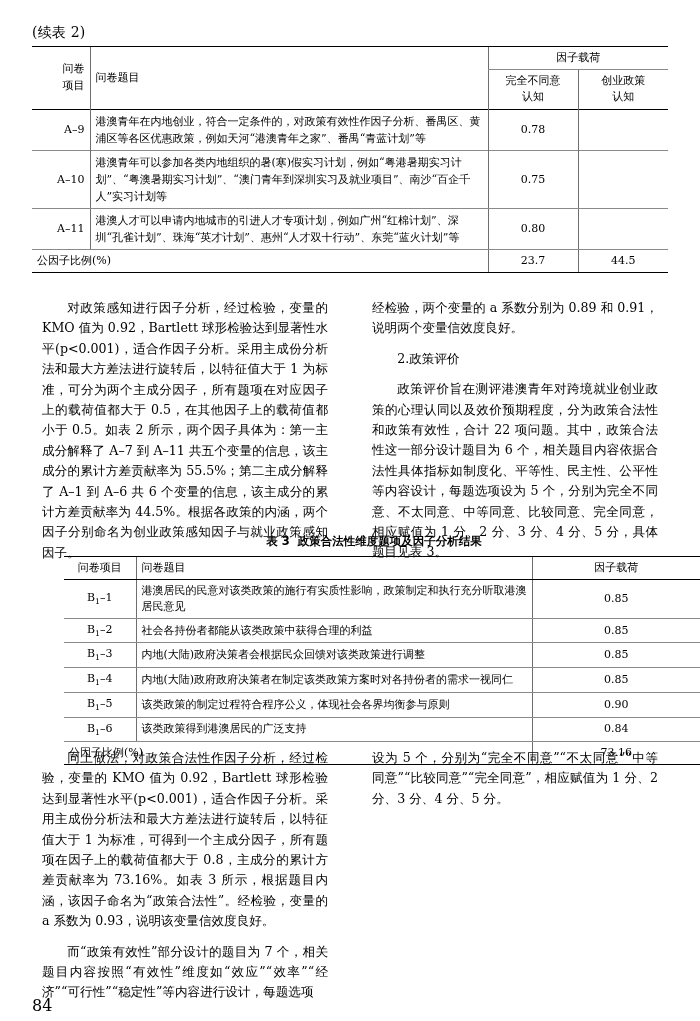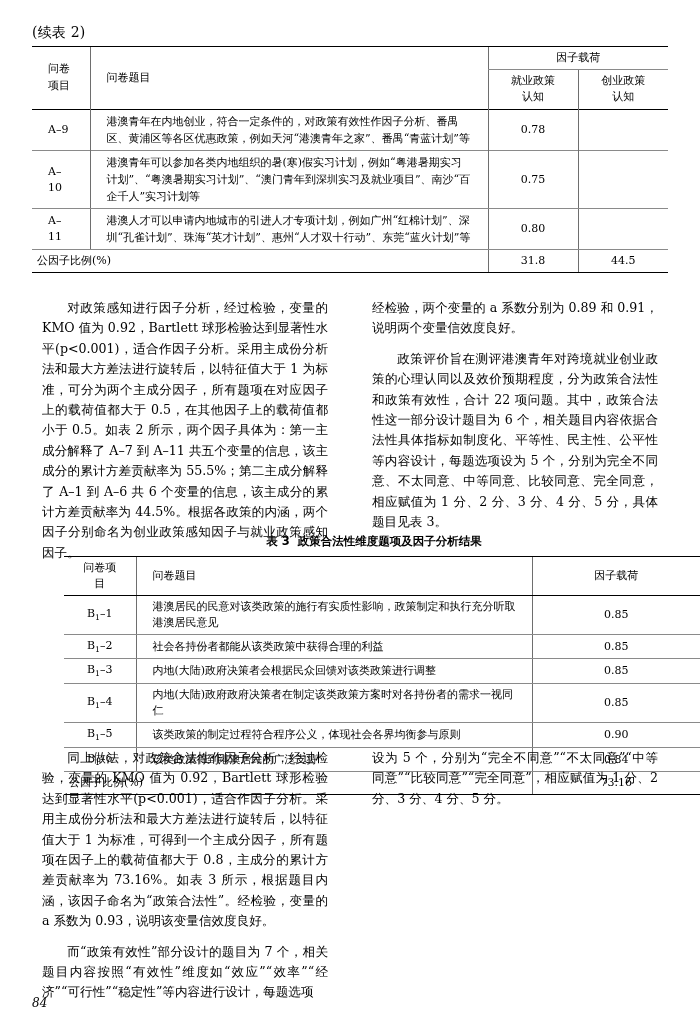--- a/index.html
+++ b/index.html
@@ -36,42 +36,42 @@
   table.doc-table {
     border-collapse: collapse;
     width: 636px;
     font-size: 11px;
     line-height: 1.45;
     table-layout: fixed;
   }
   table.doc-table td,
   table.doc-table th {
     border: none;
-    padding: 3px 16px;
+    padding: 3px 5px;
     vertical-align: middle;
     font-weight: normal;
   }
   .rule-thick-top  { border-top: 1.6px solid #000 !important; }
   .rule-thick-bot  { border-bottom: 1.6px solid #000 !important; }
   .rule-thin-bot   { border-bottom: 0.7px solid #8a8a8a !important; }
   .rule-mid-bot    { border-bottom: 1.1px solid #000 !important; }
   .vline-l         { border-left: 0.7px solid #6e6e6e !important; }
 
   .c-center { text-align: center; }
   .c-left   { text-align: left; }
 
   
   #table2-wrap {
     position: absolute;
     left: 32px;
     top: 46px;
     width: 636px;
   }
   #table2-wrap td { height: 14px; }
-  .t2-item   { width: 58px;  text-align: left; }
+  .t2-item   { width: 58px;  text-align: right; }
   .t2-q      { width: 398px; text-align: left; line-height: 1.55; }
   .t2-n1     { width: 90px;  text-align: center; }
   .t2-n2     { width: 90px;  text-align: center; }
   .hdr-stack { line-height: 1.5; }
   .qrow td   { padding-top: 5px; padding-bottom: 5px; }
 
   
   .cols {
     position: absolute;
     left: 32px;
@@ -116,22 +116,21 @@
   .t3-q    { width: 396px; text-align: left; }
   .t3-n    { width: 168px; text-align: center; }
 
   .sub { font-size: 0.72em; vertical-align: sub; }
 
   
   .folio {
     position: absolute;
     left: 32px;
     top: 996px;
-    font-size: 12px;
-    font-style: italic;
+    font-size: 16px;
   }
 </style>
 </head>
 <body>
 
 <div class="page">
 
   <div class="cont-label">(续表 2)</div>
 
   <div id="table2-wrap">
@@ -146,21 +145,21 @@
         <tr>
           <td class="t2-item rule-thick-top hdr-stack" rowspan="2">
             <div>问卷</div>
             <div>项目</div>
           </td>
           <td class="t2-q c-center rule-thick-top vline-l" rowspan="2">问卷题目</td>
           <td class="c-center rule-thick-top rule-thin-bot vline-l" colspan="2">因子载荷</td>
         </tr>
         <tr>
           <td class="t2-n1 c-center hdr-stack vline-l">
-            <div>就业政策</div>
+            <div>完全不同意</div>
             <div>认知</div>
           </td>
           <td class="t2-n2 c-center hdr-stack vline-l">
             <div>创业政策</div>
             <div>认知</div>
           </td>
         </tr>
 
         <tr class="qrow">
           <td class="t2-item rule-mid-bot" style="border-bottom:none !important; border-top:1.3px solid #000 !important;">A–9</td>
@@ -176,33 +175,34 @@
         </tr>
         <tr class="qrow">
           <td class="t2-item rule-thin-bot">A–11</td>
           <td class="t2-q vline-l rule-thin-bot">港澳人才可以申请内地城市的引进人才专项计划，例如广州“红棉计划”、深圳“孔雀计划”、珠海“英才计划”、惠州“人才双十行动”、东莞“蓝火计划”等</td>
           <td class="t2-n1 c-center vline-l rule-thin-bot">0.80</td>
           <td class="t2-n2 c-center vline-l rule-thin-bot"></td>
         </tr>
 
         <tr>
           <td class="c-left rule-thick-bot" colspan="2" style="padding-left:5px;">公因子比例(%)</td>
-          <td class="t2-n1 c-center vline-l rule-thick-bot">31.8</td>
+          <td class="t2-n1 c-center vline-l rule-thick-bot">23.7</td>
           <td class="t2-n2 c-center vline-l rule-thick-bot">44.5</td>
         </tr>
       </tbody>
     </table>
   </div>
 
   <div class="cols" id="body-top">
     <div class="col">
       <p>对政策感知进行因子分析，经过检验，变量的 KMO 值为 0.92，Bartlett 球形检验达到显著性水平(p&lt;0.001)，适合作因子分析。采用主成份分析法和最大方差法进行旋转后，以特征值大于 1 为标准，可分为两个主成分因子，所有题项在对应因子上的载荷值都大于 0.5，在其他因子上的载荷值都小于 0.5。如表 2 所示，两个因子具体为：第一主成分解释了 A–7 到 A–11 共五个变量的信息，该主成分的累计方差贡献率为 55.5%；第二主成分解释了 A–1 到 A–6 共 6 个变量的信息，该主成分的累计方差贡献率为 44.5%。根据各政策的内涵，两个因子分别命名为创业政策感知因子与就业政策感知因子。</p>
     </div>
     <div class="col">
       <p style="text-indent:0">经检验，两个变量的 a 系数分别为 0.89 和 0.91，说明两个变量信效度良好。</p>
+      <p>2.政策评价</p>
       <p>政策评价旨在测评港澳青年对跨境就业创业政策的心理认同以及效价预期程度，分为政策合法性和政策有效性，合计 22 项问题。其中，政策合法性这一部分设计题目为 6 个，相关题目内容依据合法性具体指标如制度化、平等性、民主性、公平性等内容设计，每题选项设为 5 个，分别为完全不同意、不太同意、中等同意、比较同意、完全同意，相应赋值为 1 分、2 分、3 分、4 分、5 分，具体题目见表 3。</p>
     </div>
   </div>
 
   <div id="table3-cap">
     <span class="capnum">表 3</span><span>政策合法性维度题项及因子分析结果</span>
   </div>
 
   <div id="table3-wrap">
     <table class="doc-table">

